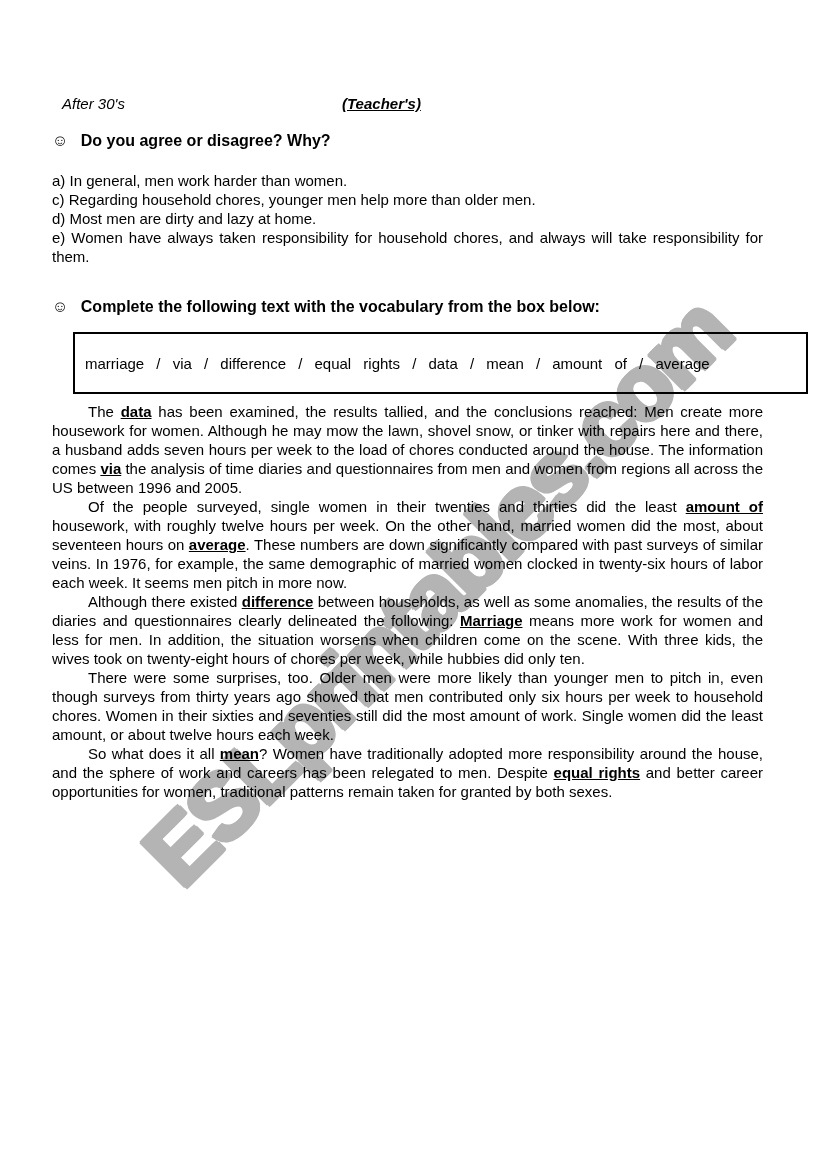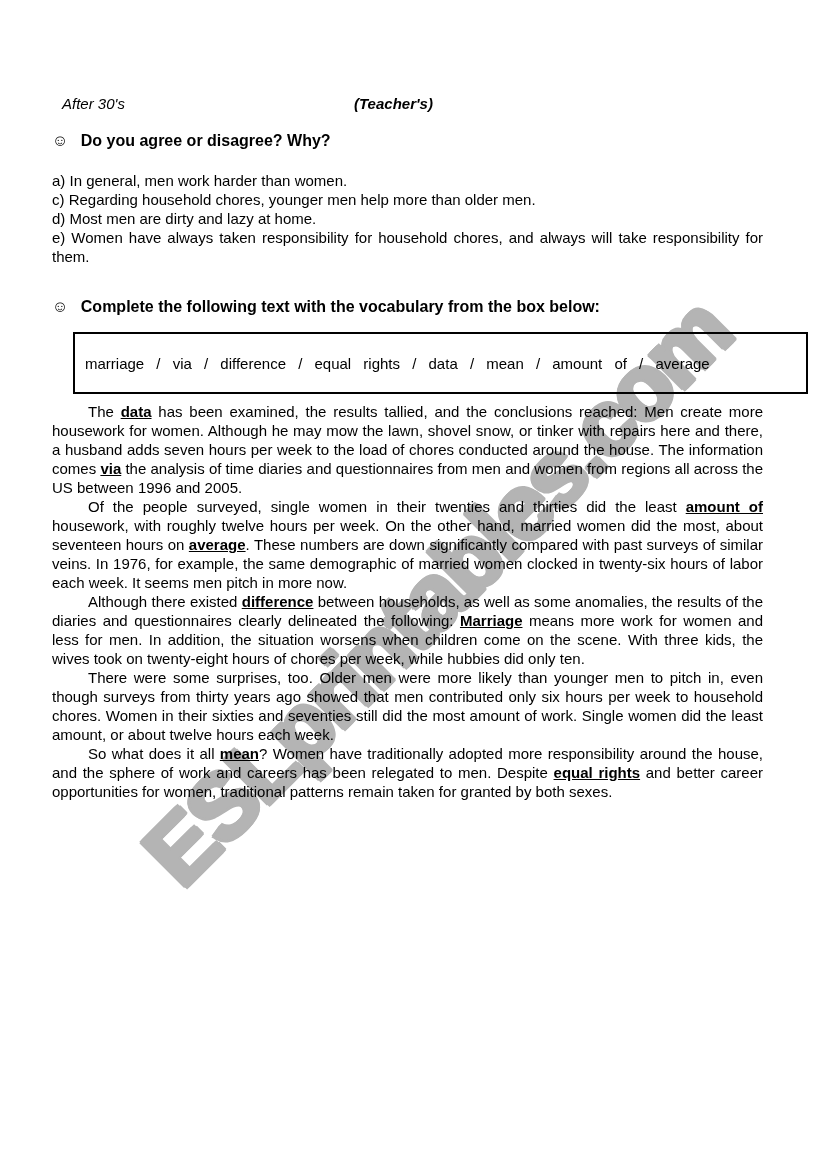--- a/index.html
+++ b/index.html
@@ -30,21 +30,21 @@
   }
   .content {
     position: relative;
     z-index: 1;
     padding: 94px 58px 0 52px;
     font-size: 15px;
     line-height: 19px;
   }
   .header-row { position: relative; height: 19px; margin-left: 10px; }
   .hdr-left  { font-style: italic; }
-  .hdr-right { position: absolute; left: 292px; top: 0; font-style: italic; font-weight: bold; }
+  .hdr-right { position: absolute; left: 280px; top: 0; font-style: italic; font-weight: bold; text-decoration: underline; }
 
   .task-heading { font-weight: bold; font-size: 16px; line-height: 19px; }
   .task-heading .smiley { font-weight: normal; font-size: 16px; margin-right: 8px; }
   .h1 { margin-top: 18px; }
   .h2 { margin-top: 31px; }
 
   .statements { margin-top: 21px; }
   .statements p { margin: 0; text-align: justify; }
 
   .vocab-box {

